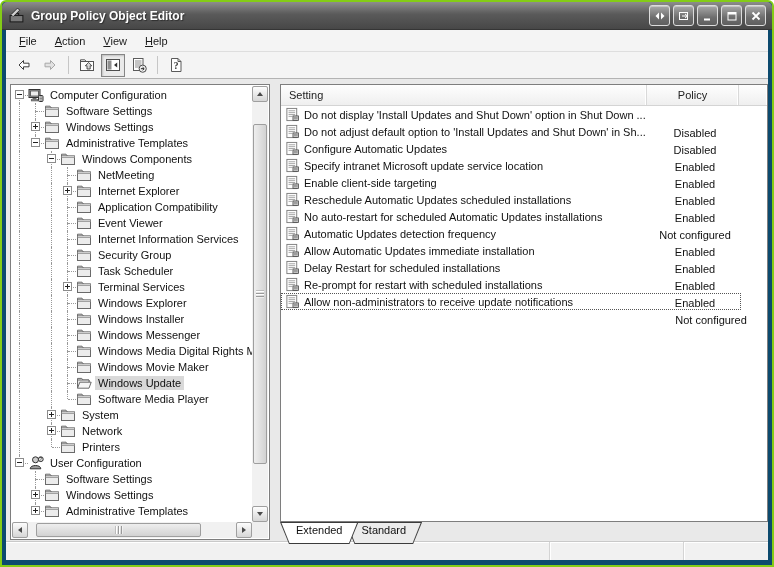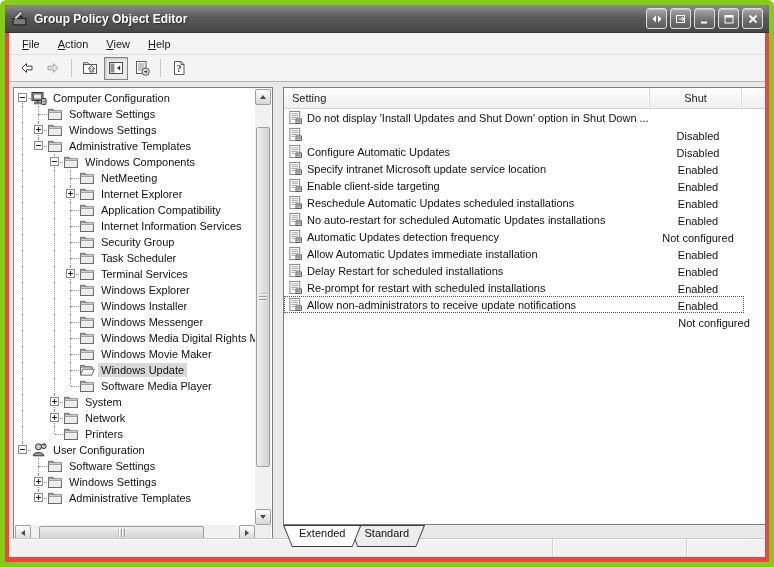--- a/index.html
+++ b/index.html
@@ -1,18 +1,18 @@
 <!DOCTYPE html>
 <html><head>
 <meta charset="utf-8">
 <style>
   html,body{margin:0;padding:0;}
   body{width:774px;height:567px;position:relative;font-family:"Liberation Sans",sans-serif;
        -webkit-font-smoothing:antialiased;background:#fff;overflow:hidden;}
-  .window{position:absolute;inset:0;background:#ef4444;border:5px solid #84cc16;box-sizing:border-box;border-radius:6px 6px 0 0;}
+  .window{position:absolute;inset:0;background:#0c4a6e;border:2px solid #84cc16;box-sizing:border-box;border-radius:6px 6px 0 0;}
   
   .titlebar{position:absolute;left:0;right:0;top:0;height:28px;display:flex;align-items:center;
             padding:0 6px;box-sizing:border-box;border-radius:5px 5px 0 0;
             background:linear-gradient(#8d8d8d,#5a5a5a 45%,#474747);border-bottom:1px solid #353535;}
   .title-icon{width:17px;height:17px;margin-right:6px;flex:none;}
   .title-text{color:#fff;font-size:12px;font-weight:bold;text-shadow:1px 1px 1px #2e2e2e;white-space:nowrap;}
   .controls{margin-left:auto;display:flex;gap:3px;}
   .tb-btn{width:21px;height:21px;border:1px solid #dcdcdc;border-radius:3px;box-sizing:border-box;
           background:linear-gradient(#a8a8a8,#6e6e6e 60%,#5f5f5f);display:flex;align-items:center;justify-content:center;
           box-shadow:inset 0 1px 0 rgba(255,255,255,.35);}
@@ -370,20 +370,38 @@
                 <span class="c-bot"></span>
                 <span class="c-h"></span>
               </span>
               <span class="tree-icon glyph">
                 <svg viewBox="0 0 16 16">
                   <path d="M1.5 5 L1.5 3.2 L6 3.2 L7.4 5" fill="#ececec" stroke="#6a6a6a"></path>
                   <rect x="1.5" y="5" width="13" height="8.5" fill="#ececec" stroke="#6a6a6a"></rect>
                   <rect x="1.5" y="5" width="13" height="1.6" fill="#f8f8f8" stroke="#6a6a6a" stroke-width="0.6"></rect>
                 </svg>
               </span>
+              <span class="tree-label">Event Viewer</span>
+            </div>
+            <div class="tree-row">
+              <span class="slot vline"></span>
+              <span class="slot"></span>
+              <span class="slot vline"></span>
+              <span class="slot">
+                <span class="c-top"></span>
+                <span class="c-bot"></span>
+                <span class="c-h"></span>
+              </span>
+              <span class="tree-icon glyph">
+                <svg viewBox="0 0 16 16">
+                  <path d="M1.5 5 L1.5 3.2 L6 3.2 L7.4 5" fill="#ececec" stroke="#6a6a6a"></path>
+                  <rect x="1.5" y="5" width="13" height="8.5" fill="#ececec" stroke="#6a6a6a"></rect>
+                  <rect x="1.5" y="5" width="13" height="1.6" fill="#f8f8f8" stroke="#6a6a6a" stroke-width="0.6"></rect>
+                </svg>
+              </span>
               <span class="tree-label">Internet Information Services</span>
             </div>
             <div class="tree-row">
               <span class="slot vline"></span>
               <span class="slot"></span>
               <span class="slot vline"></span>
               <span class="slot">
                 <span class="c-top"></span>
                 <span class="c-bot"></span>
                 <span class="c-h"></span>
@@ -697,21 +715,21 @@
             </div>
           <div class="sb-btn right">
               <span class="tri right"></span>
             </div>
         </div>
         <div class="sb-corner"></div>
       </div>
       <div class="list-panel">
         <div class="list-header">
           <div class="hcol c1">Setting</div>
-          <div class="hcol c2">Shut</div>
+          <div class="hcol c2">Policy</div>
           <div class="hcol c3"></div>
         </div>
         <div class="list-rows">
             <div class="list-row">
               <div class="cell-setting">
                 <span class="row-icon glyph">
                   <svg viewBox="0 0 16 16">
                     <rect x="2" y="1.5" width="10.5" height="13" fill="#fdfdfd" stroke="#7d7d7d"></rect>
                     <path d="M3.8 4 h7 M3.8 6 h7 M3.8 8 h7 M3.8 10 h4" stroke="#9a9a9a" stroke-width="0.9"></path>
                     <rect x="8.5" y="9.5" width="6" height="5" fill="#cfcfcf" stroke="#3e3e3e" stroke-width="0.8"></rect>
@@ -725,20 +743,21 @@
             <div class="list-row">
               <div class="cell-setting">
                 <span class="row-icon glyph">
                   <svg viewBox="0 0 16 16">
                     <rect x="2" y="1.5" width="10.5" height="13" fill="#fdfdfd" stroke="#7d7d7d"></rect>
                     <path d="M3.8 4 h7 M3.8 6 h7 M3.8 8 h7 M3.8 10 h4" stroke="#9a9a9a" stroke-width="0.9"></path>
                     <rect x="8.5" y="9.5" width="6" height="5" fill="#cfcfcf" stroke="#3e3e3e" stroke-width="0.8"></rect>
                     <path d="M9.5 11 h4 M9.5 12.5 h4" stroke="#6f6f6f" stroke-width="0.7"></path>
                   </svg>
                 </span>
+                <span>Do not adjust default option to 'Install Updates and Shut Down' in Sh...</span>
               </div>
               <div class="cell-state">Disabled</div>
             </div>
             <div class="list-row">
               <div class="cell-setting">
                 <span class="row-icon glyph">
                   <svg viewBox="0 0 16 16">
                     <rect x="2" y="1.5" width="10.5" height="13" fill="#fdfdfd" stroke="#7d7d7d"></rect>
                     <path d="M3.8 4 h7 M3.8 6 h7 M3.8 8 h7 M3.8 10 h4" stroke="#9a9a9a" stroke-width="0.9"></path>
                     <rect x="8.5" y="9.5" width="6" height="5" fill="#cfcfcf" stroke="#3e3e3e" stroke-width="0.8"></rect>

